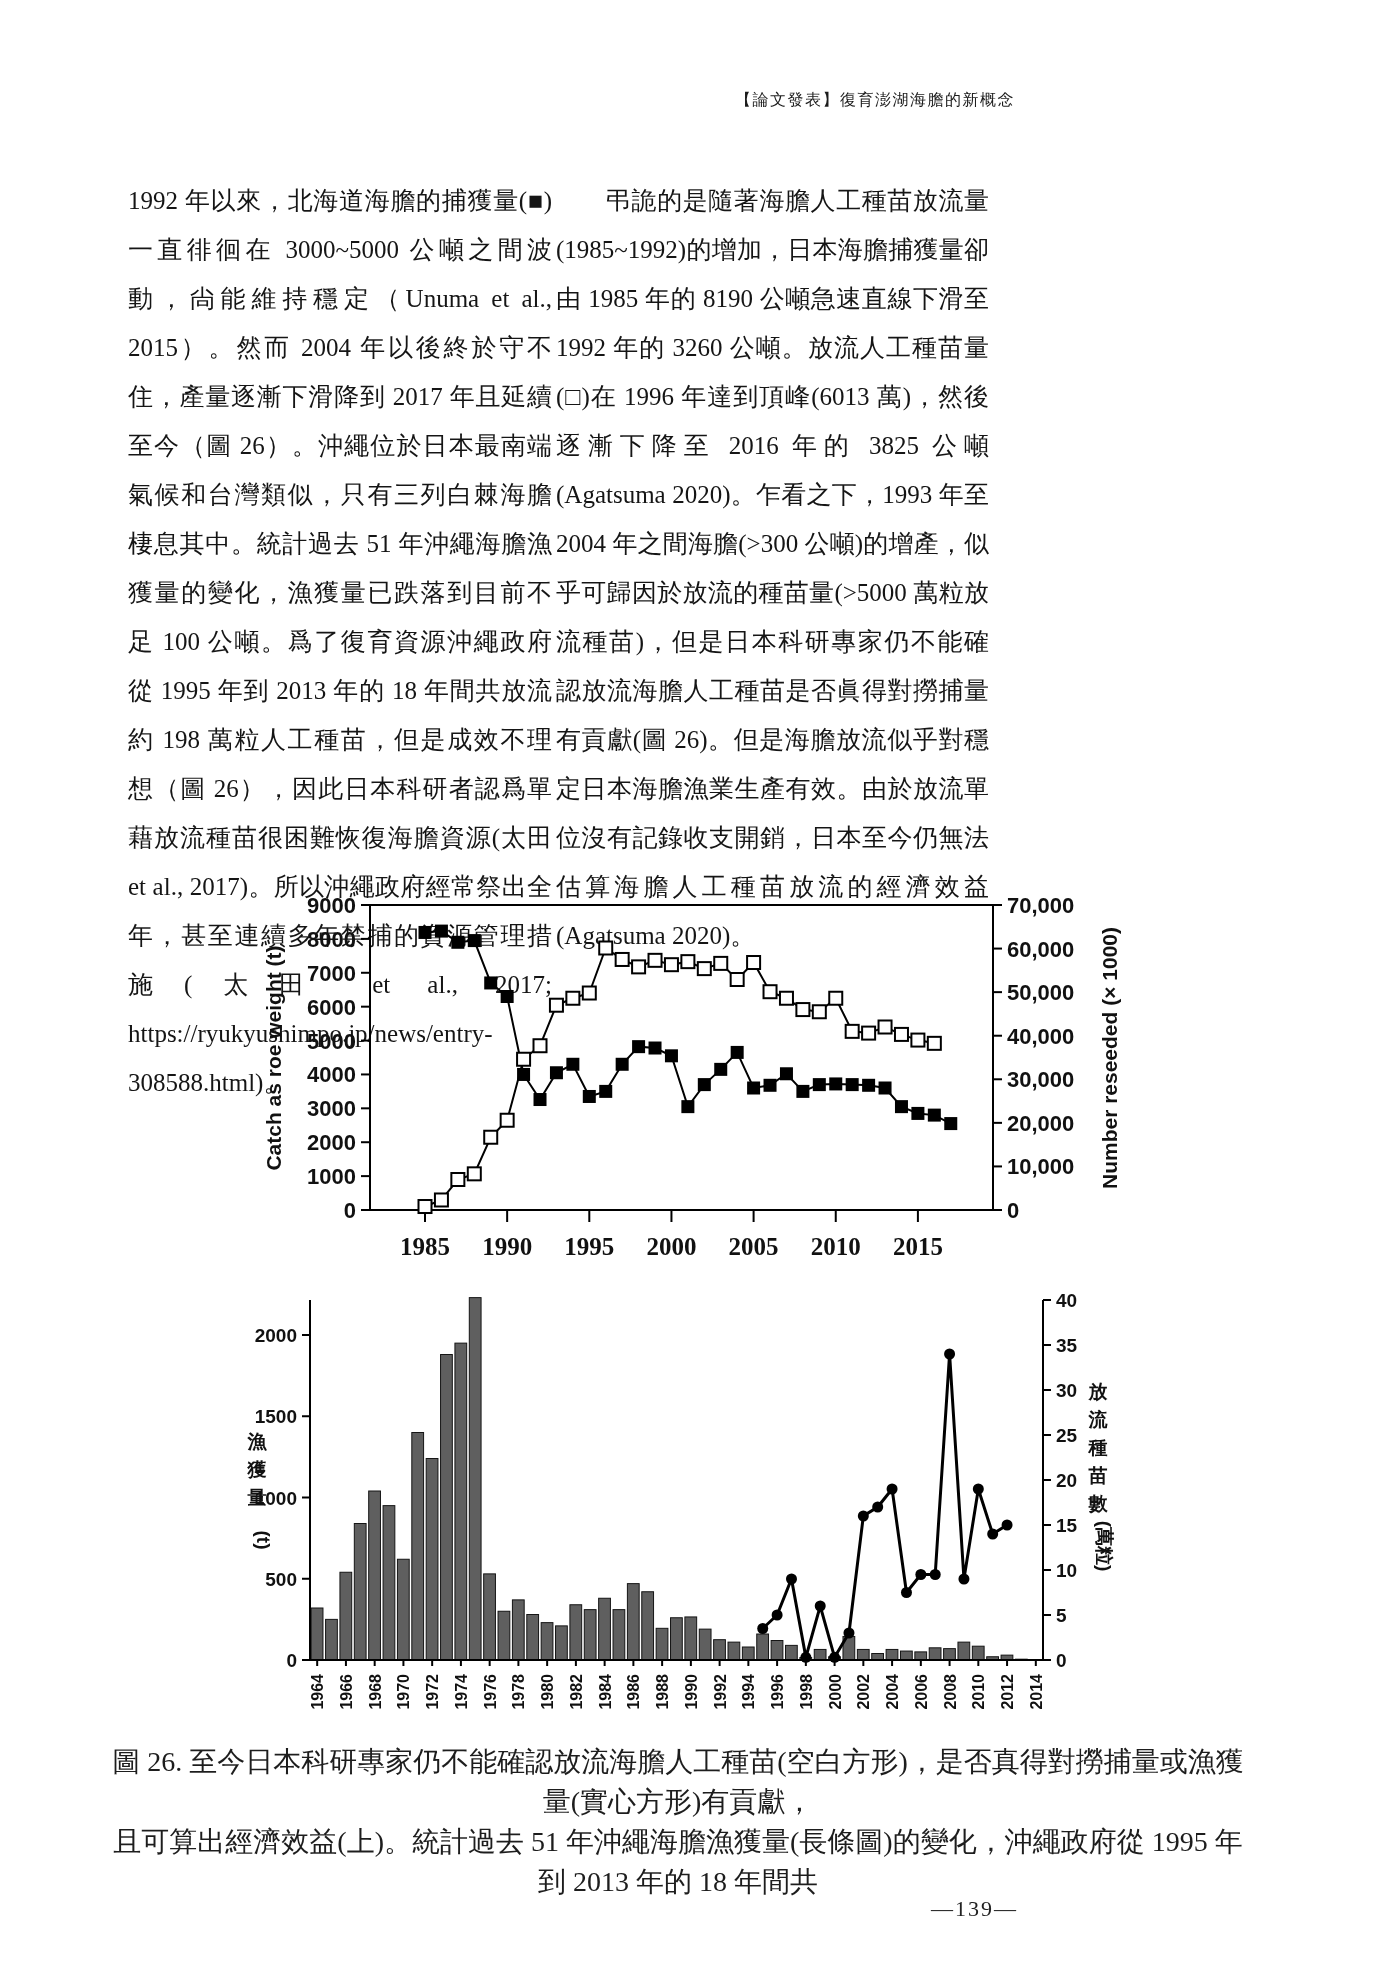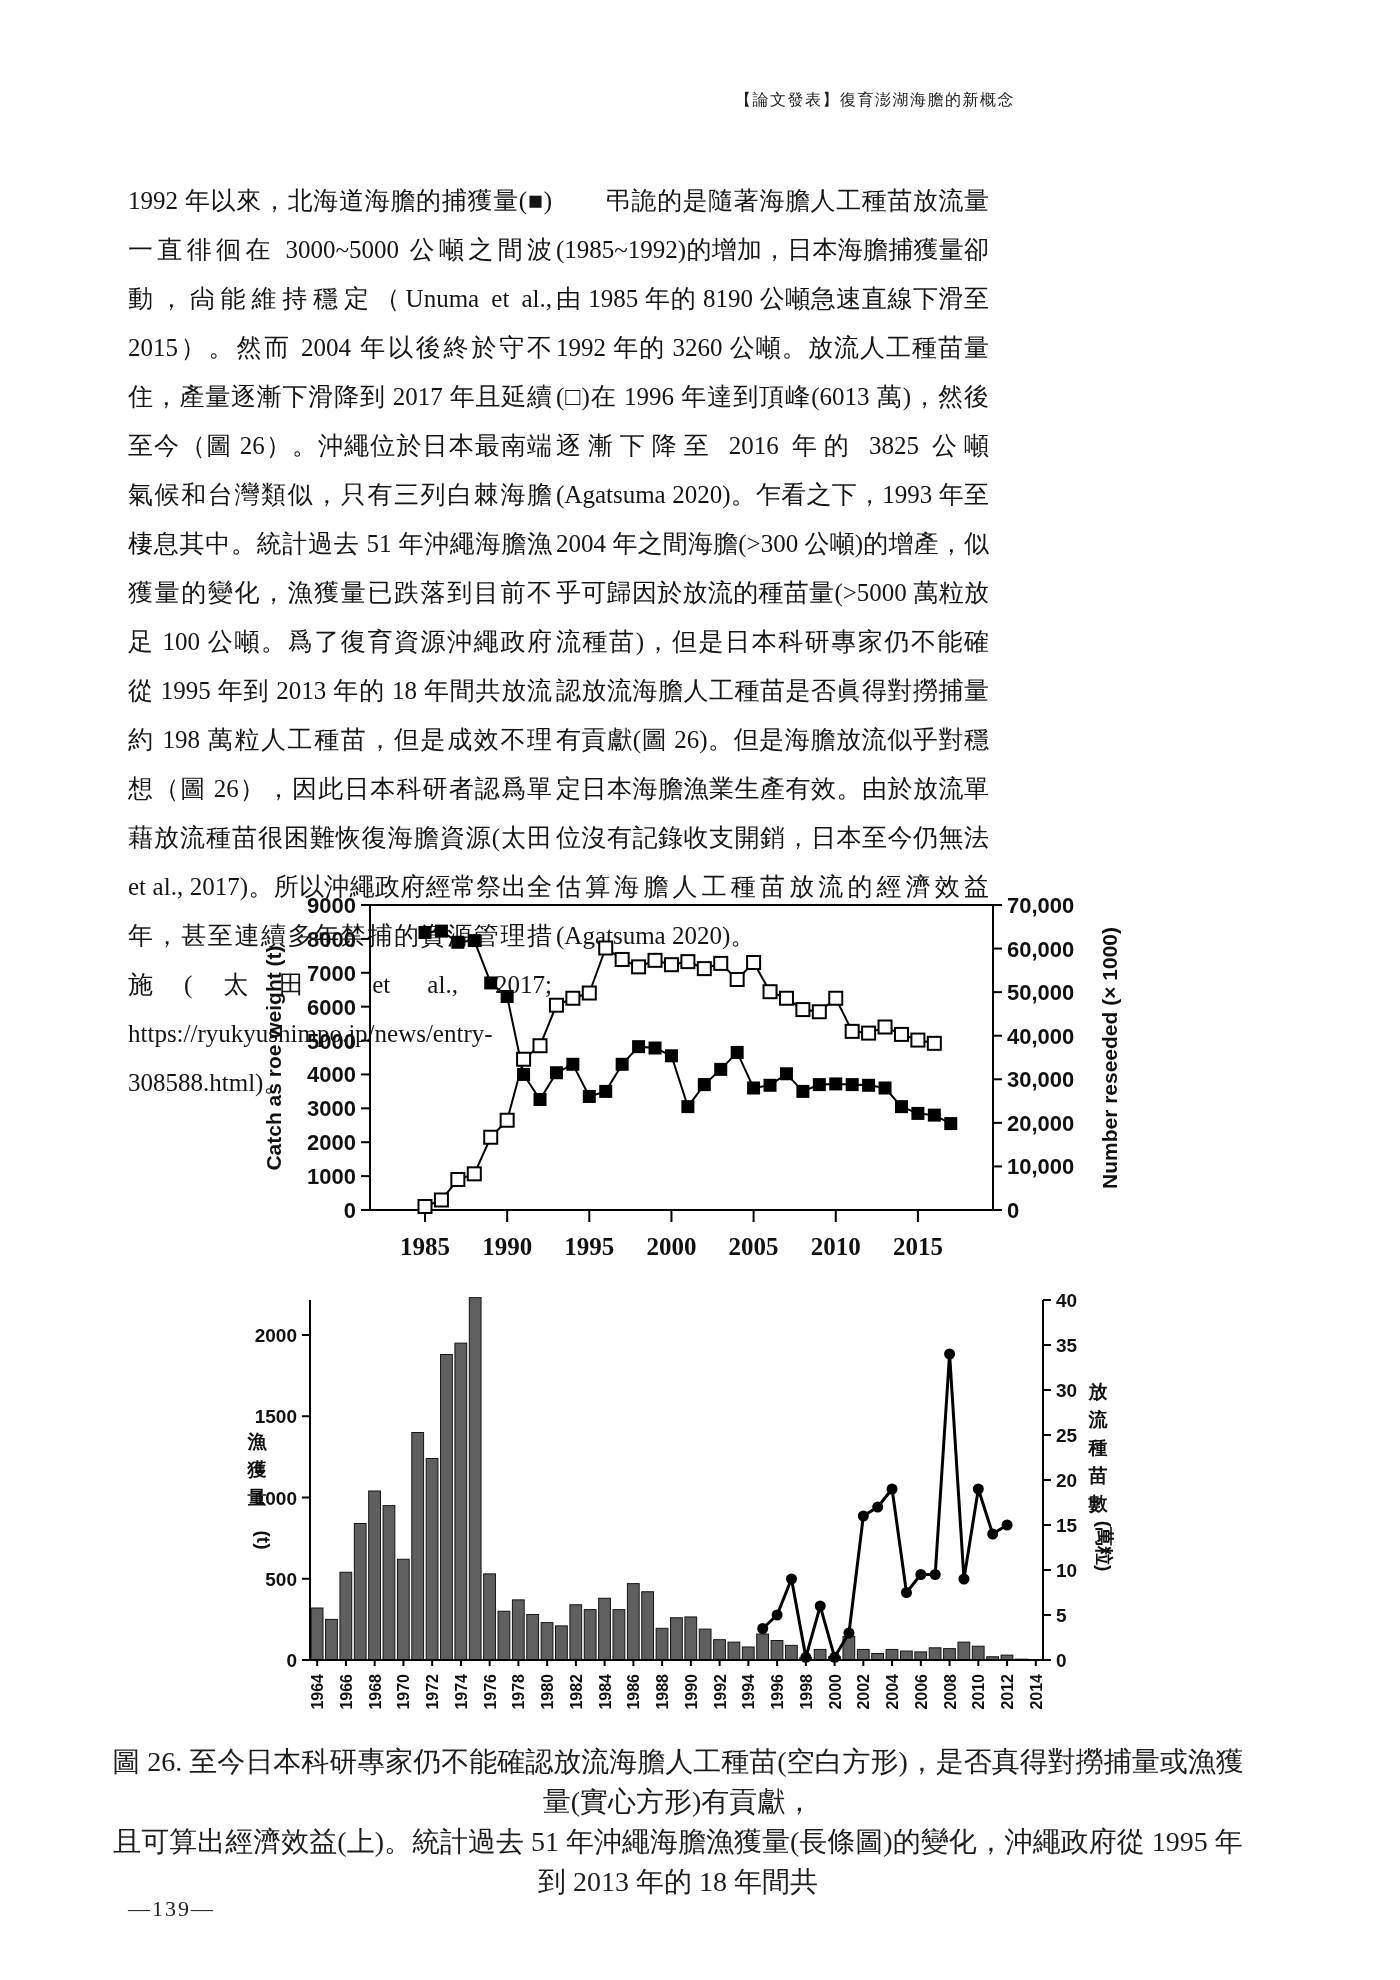--- a/index.html
+++ b/index.html
@@ -6,21 +6,21 @@
   .page{position:relative;width:1400px;height:1980px;background:#ffffff;margin:0 auto;
         font-family:"Liberation Serif","DejaVu Serif",serif;color:#161616;overflow:hidden;}
   .header{position:absolute;top:90px;left:460px;width:555px;text-align:right;
           font-size:16px;letter-spacing:1.5px;color:#1b1b1b;}
   .col{position:absolute;top:176px;font-size:25px;line-height:49px;
        text-align:justify;color:#151515;}
   .col-left{left:128px;width:424px;}
   .col-right{left:556px;width:433px;text-indent:2em;}
   .caption{position:absolute;top:1742px;left:103px;width:1150px;font-size:28px;
            line-height:40px;text-align:center;color:#1d1d1d;}
-  .pagenum{position:absolute;top:1896px;left:128px;width:890px;text-align:left;
+  .pagenum{position:absolute;top:1896px;left:128px;width:890px;text-align:right;
            font-size:22px;letter-spacing:2px;color:#222;}
   svg{position:absolute;}
   .t1-ytick{font-family:"Liberation Sans",sans-serif;font-size:22px;font-weight:bold;fill:#111;}
   .t1-xtick{font-family:"Liberation Serif",serif;font-size:25px;font-weight:bold;fill:#111;}
   .t1-ylab{font-family:"Liberation Sans",sans-serif;font-size:21px;font-weight:bold;fill:#111;}
   .t2-ytick{font-family:"Liberation Sans",sans-serif;font-size:19px;font-weight:600;fill:#111;}
   .t2-xtick{font-family:"Liberation Sans",sans-serif;font-size:16px;font-weight:600;fill:#111;}
   .t2-ylab{font-family:"Liberation Sans",sans-serif;font-size:19px;font-weight:600;fill:#111;}
 </style>
 </head>

